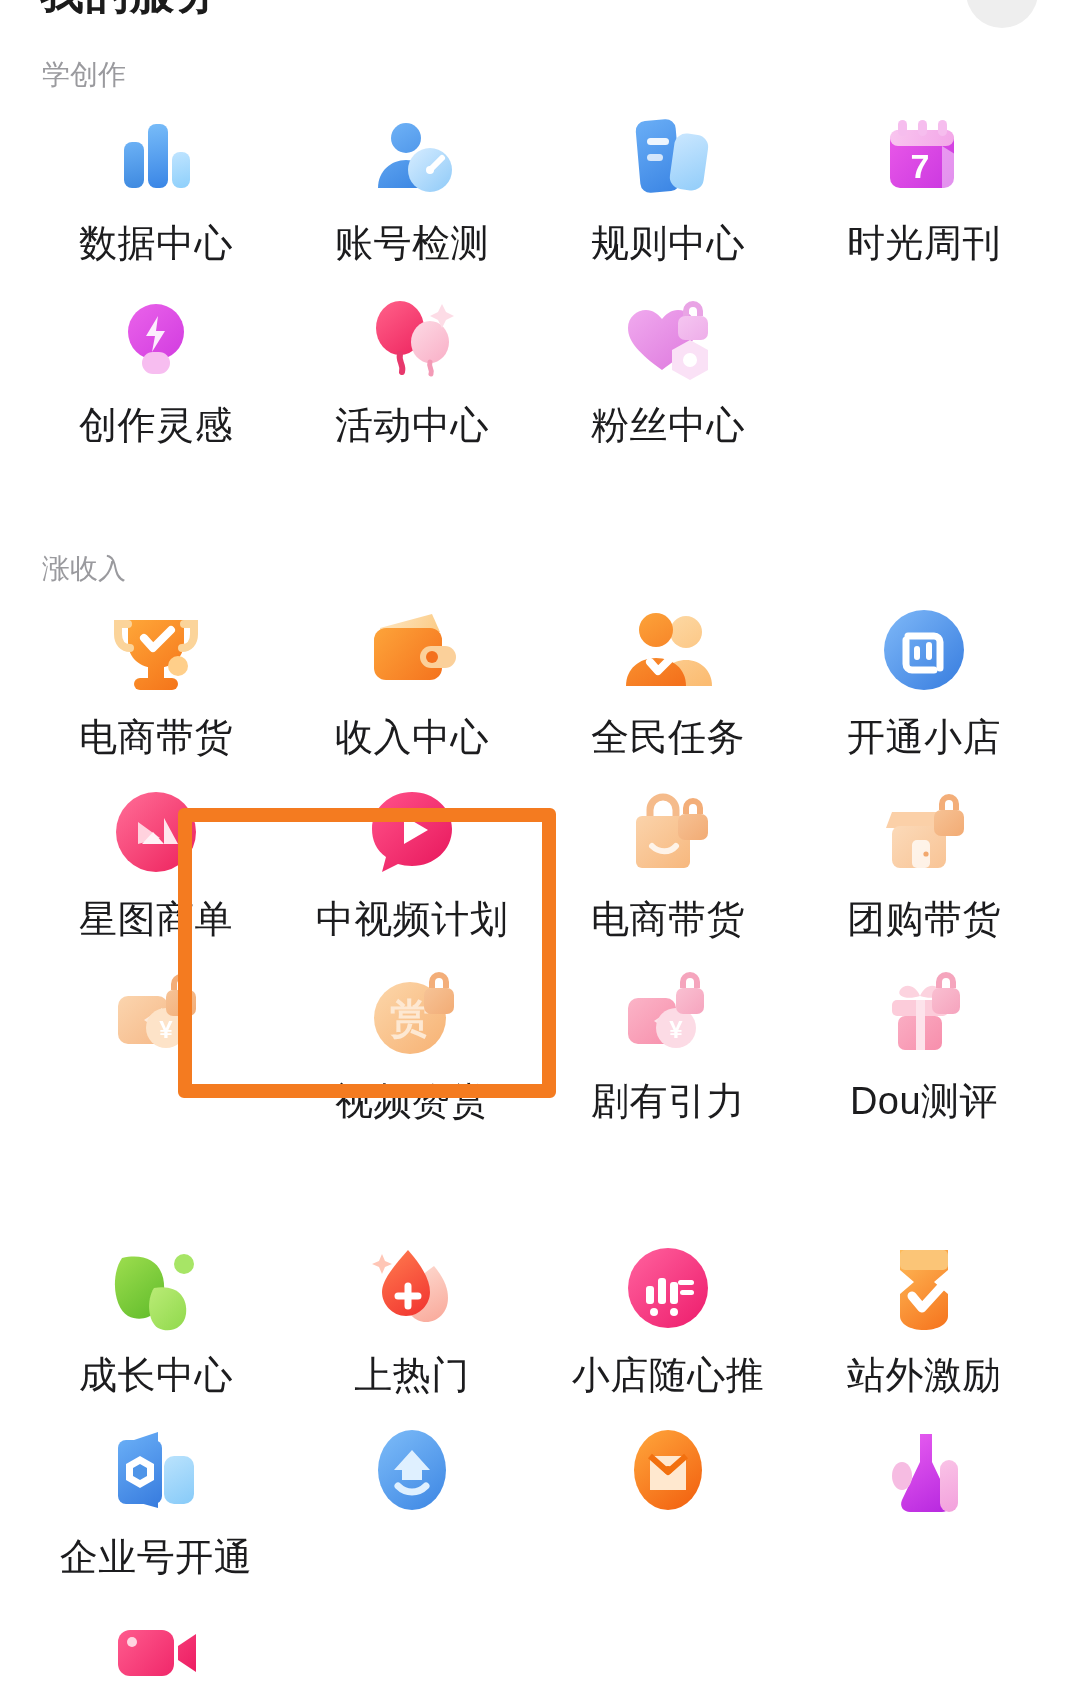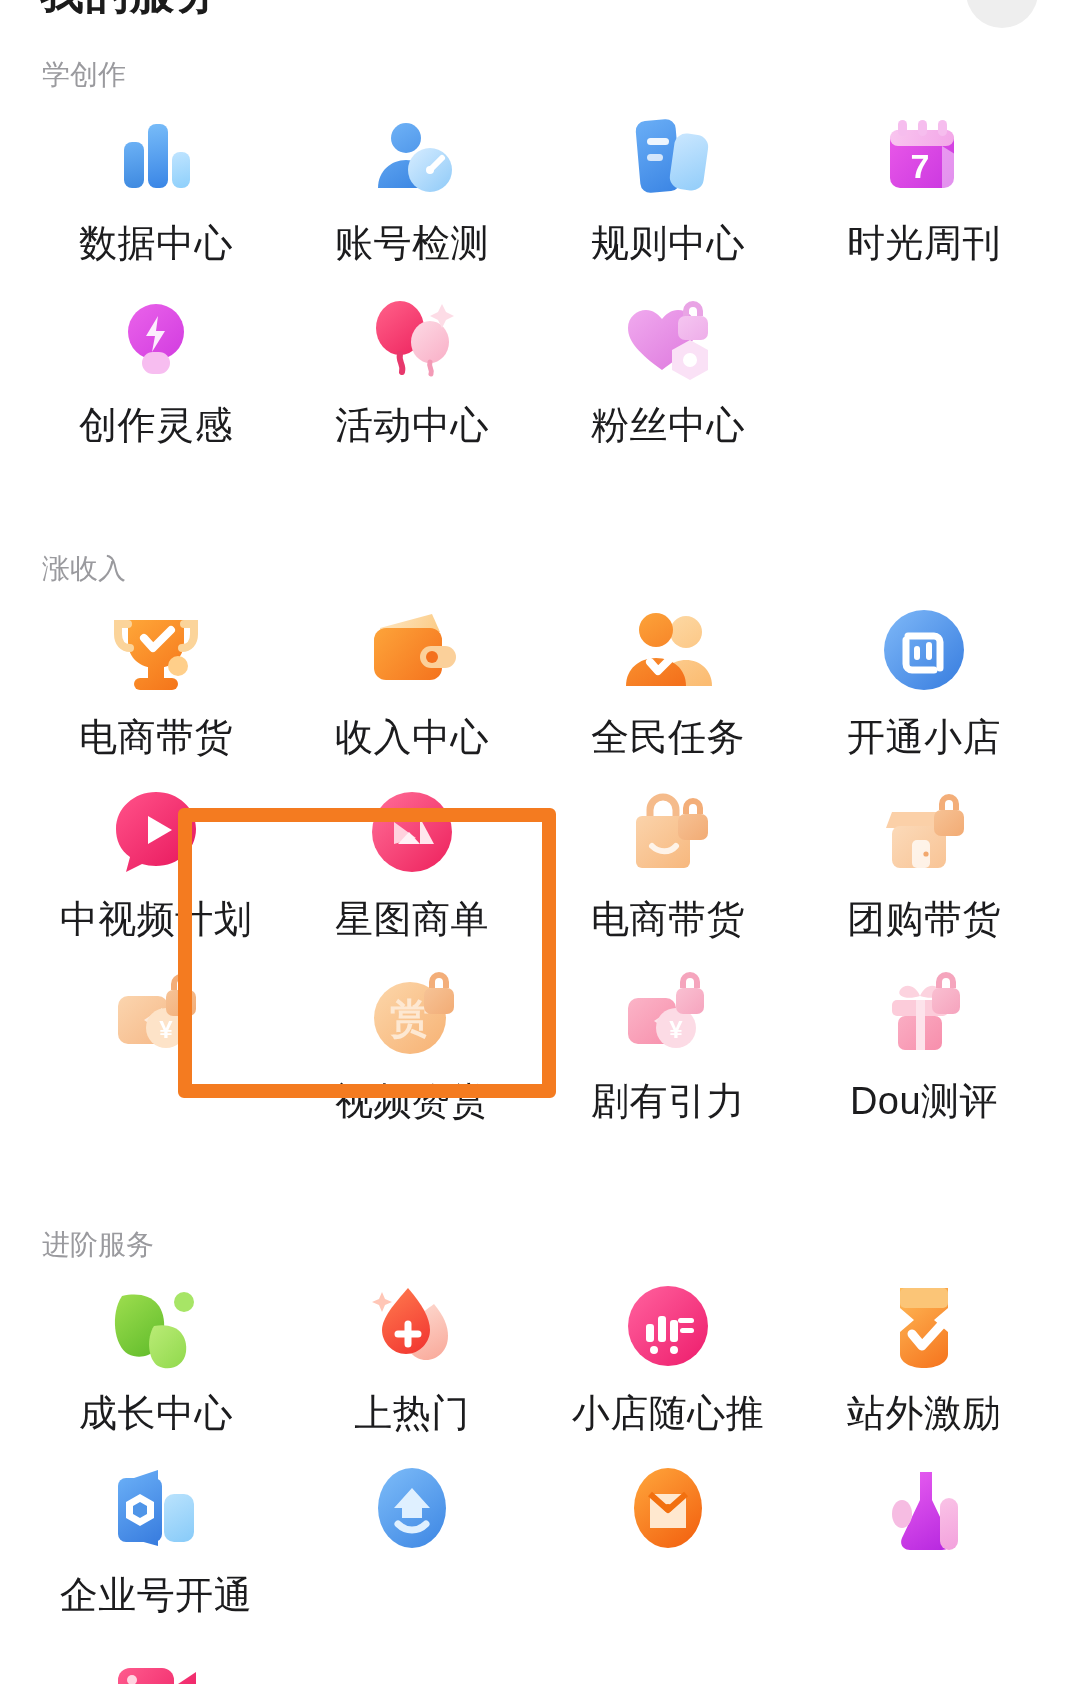--- a/index.html
+++ b/index.html
@@ -326,44 +326,44 @@
   <path d="M30 38v24a6 6 0 006 6h22" stroke="#ffffff" stroke-width="7" fill="none" stroke-linecap="round" stroke-linejoin="round"></path>
   <rect x="38" y="44" width="6" height="14" rx="3" fill="#ffffff"></rect>
   <rect x="50" y="40" width="6" height="18" rx="3" fill="#ffffff"></rect>
                 </svg>
               </span>
               <span class="tile-label">开通小店</span>
             </div>
             <div class="tile">
               <span class="tile-icon">
                 <svg viewBox="0 0 96 96">
-                  <linearGradient id="g25" x1="14" y1="12" x2="82" y2="84" gradientUnits="userSpaceOnUse">
-                    <stop offset="0" stop-color="#ff4f87"></stop>
-                    <stop offset="1" stop-color="#e8195e"></stop>
-                  </linearGradient>
-  <path d="M48 8c22 0 40 16 40 37S70 82 48 82c-5 0-10-1-14-2l-16 8 4-15C12 66 8 56 8 45 8 24 26 8 48 8z" fill="url(#g25)"></path>
-  <path d="M40 32l24 14-24 14z" fill="#ffffff"></path>
-                </svg>
-              </span>
-              <span class="tile-label">中视频计划</span>
-            </div>
-            <div class="tile">
-              <span class="tile-icon">
-                <svg viewBox="0 0 96 96">
                   <linearGradient id="g24" x1="12" y1="12" x2="84" y2="84" gradientUnits="userSpaceOnUse">
                     <stop offset="0" stop-color="#ff6b95"></stop>
                     <stop offset="1" stop-color="#ee245f"></stop>
                   </linearGradient>
   <circle cx="48" cy="48" r="40" fill="url(#g24)"></circle>
   <path d="M30 38l22 16L30 60z" fill="#ffd2de"></path>
   <path d="M56 34l14 26-14 0z" fill="#ffe6ed"></path>
   <path d="M34 60h22l-11-12z" fill="#fff2f6"></path>
                 </svg>
               </span>
               <span class="tile-label">星图商单</span>
+            </div>
+            <div class="tile">
+              <span class="tile-icon">
+                <svg viewBox="0 0 96 96">
+                  <linearGradient id="g25" x1="14" y1="12" x2="82" y2="84" gradientUnits="userSpaceOnUse">
+                    <stop offset="0" stop-color="#ff4f87"></stop>
+                    <stop offset="1" stop-color="#e8195e"></stop>
+                  </linearGradient>
+  <path d="M48 8c22 0 40 16 40 37S70 82 48 82c-5 0-10-1-14-2l-16 8 4-15C12 66 8 56 8 45 8 24 26 8 48 8z" fill="url(#g25)"></path>
+  <path d="M40 32l24 14-24 14z" fill="#ffffff"></path>
+                </svg>
+              </span>
+              <span class="tile-label">中视频计划</span>
             </div>
             <div class="tile">
               <span class="tile-icon">
                 <svg viewBox="0 0 96 96">
                   <linearGradient id="g26" x1="12" y1="24" x2="66" y2="86" gradientUnits="userSpaceOnUse">
                     <stop offset="0" stop-color="#fbd6b0"></stop>
                     <stop offset="1" stop-color="#f7b87e"></stop>
                   </linearGradient>
                   <linearGradient id="g27" x1="54" y1="20" x2="88" y2="56" gradientUnits="userSpaceOnUse">
                     <stop offset="0" stop-color="#f7c79c"></stop>
@@ -478,21 +478,20 @@
   <rect x="56" y="22" width="28" height="26" rx="7" fill="url(#g37)"></rect>
   <path d="M63 22v-6a7 7 0 0114 0v6" stroke="#f5a5bd" stroke-width="6" fill="none"></path>
                 </svg>
               </span>
               <span class="tile-label">Dou测评</span>
             </div>
           </div>
         </div>
         <div class="section">
           <div class="spacer-lg"></div>
-          <div class="section-title">进阶服务</div>
           <div class="grid">
             <div class="tile">
               <span class="tile-icon">
                 <svg viewBox="0 0 96 96">
                   <linearGradient id="g38" x1="10" y1="14" x2="60" y2="74" gradientUnits="userSpaceOnUse">
                     <stop offset="0" stop-color="#9ede4f"></stop>
                     <stop offset="1" stop-color="#5fbb2a"></stop>
                   </linearGradient>
                   <linearGradient id="g39" x1="34" y1="40" x2="84" y2="88" gradientUnits="userSpaceOnUse">
                     <stop offset="0" stop-color="#c2ef7e"></stop>

